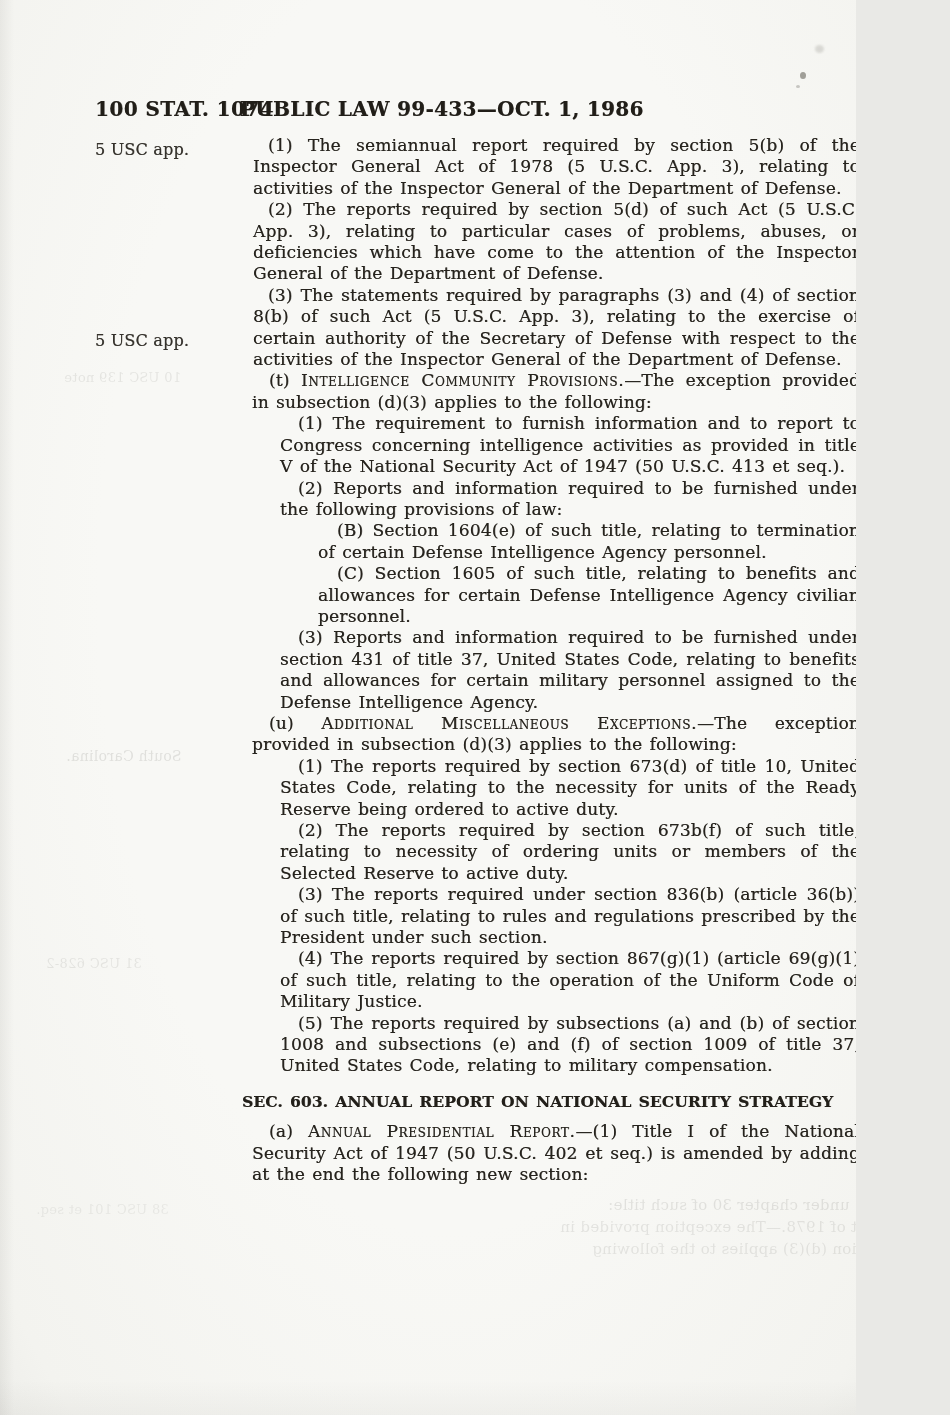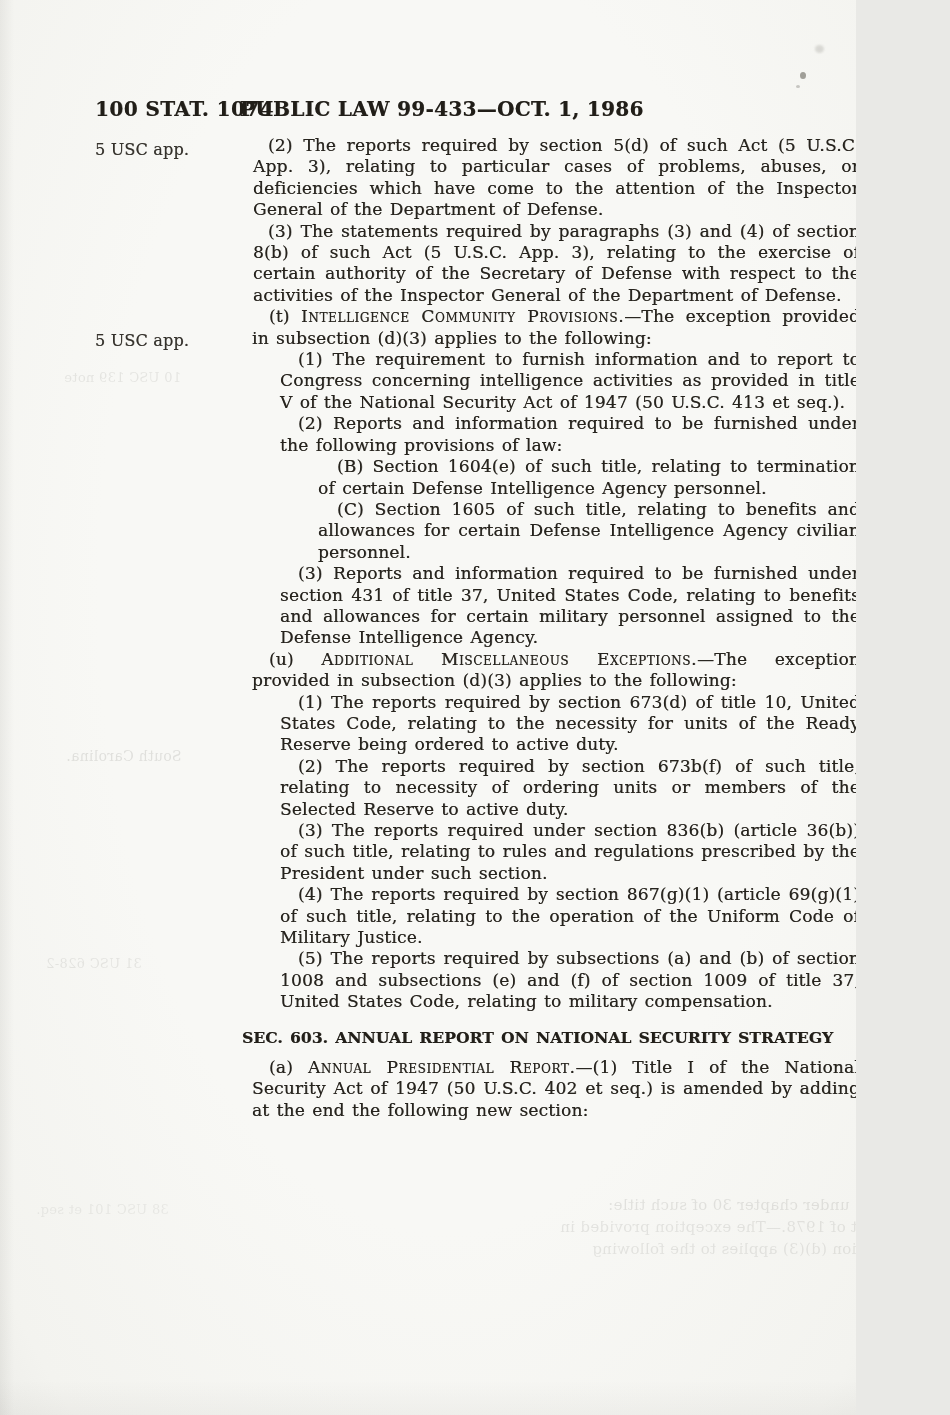--- a/index.html
+++ b/index.html
@@ -87,20 +87,21 @@
   <div class="edge-left"></div>
   <div class="edge-bottom"></div>
 
   <div class="stat-no">100 STAT. 1074</div>
   <div class="law-title">PUBLIC LAW 99-433—OCT. 1, 1986</div>
 
   <div class="margin-note mn-0">5 USC app.</div>
   <div class="margin-note mn-1">5 USC app.</div>
 
   <div class="body-col">
+      <p class="para lvl-a"><span>(1) The semiannual report required by section 5(b) of the Inspector General Act of 1978 (5 U.S.C. App. 3), relating to activities of the Inspector General of the Department of Defense.</span></p>
       <p class="para lvl-a"><span>(2) The reports required by section 5(d) of such Act (5 U.S.C. App. 3), relating to particular cases of problems, abuses, or deficiencies which have come to the attention of the Inspector General of the Department of Defense.</span></p>
       <p class="para lvl-a"><span>(3) The statements required by paragraphs (3) and (4) of section 8(b) of such Act (5 U.S.C. App. 3), relating to the exercise of certain authority of the Secretary of Defense with respect to the activities of the Inspector General of the Department of Defense.</span></p>
       <p class="para lvl-s"><span>(t) </span><span class="sc">Intelligence Community Provisions.</span><span>—The exception provided in subsection (d)(3) applies to the following:</span></p>
       <p class="para lvl-p"><span>(1) The requirement to furnish information and to report to Congress concerning intelligence activities as provided in title V of the National Security Act of 1947 (50 U.S.C. 413 et seq.).</span></p>
       <p class="para lvl-p"><span>(2) Reports and information required to be furnished under the following provisions of law:</span></p>
       <p class="para lvl-q"><span>(B) Section 1604(e) of such title, relating to termination of certain Defense Intelligence Agency personnel.</span></p>
       <p class="para lvl-q"><span>(C) Section 1605 of such title, relating to benefits and allowances for certain Defense Intelligence Agency civilian personnel.</span></p>
       <p class="para lvl-p"><span>(3) Reports and information required to be furnished under section 431 of title 37, United States Code, relating to benefits and allowances for certain military personnel assigned to the Defense Intelligence Agency.</span></p>
       <p class="para lvl-s"><span>(u) </span><span class="sc">Additional Miscellaneous Exceptions.</span><span>—The exception provided in subsection (d)(3) applies to the following:</span></p>
       <p class="para lvl-p"><span>(1) The reports required by section 673(d) of title 10, United States Code, relating to the necessity for units of the Ready Reserve being ordered to active duty.</span></p>

